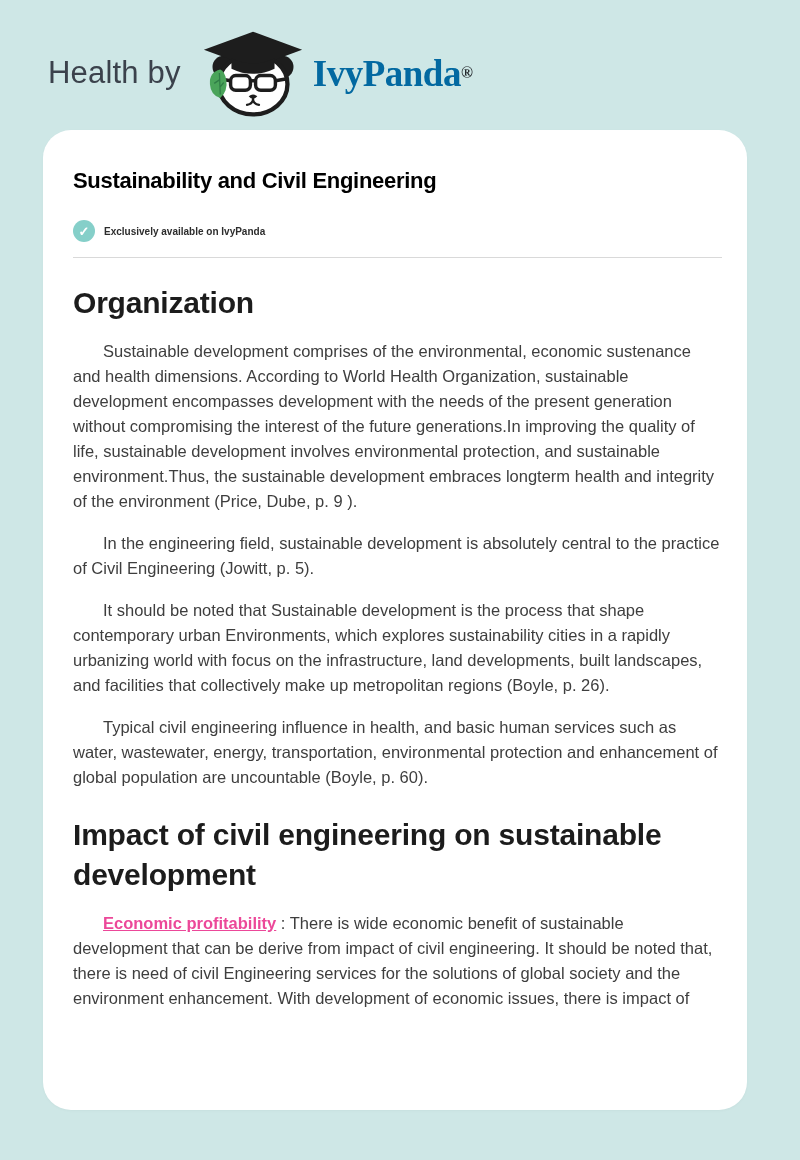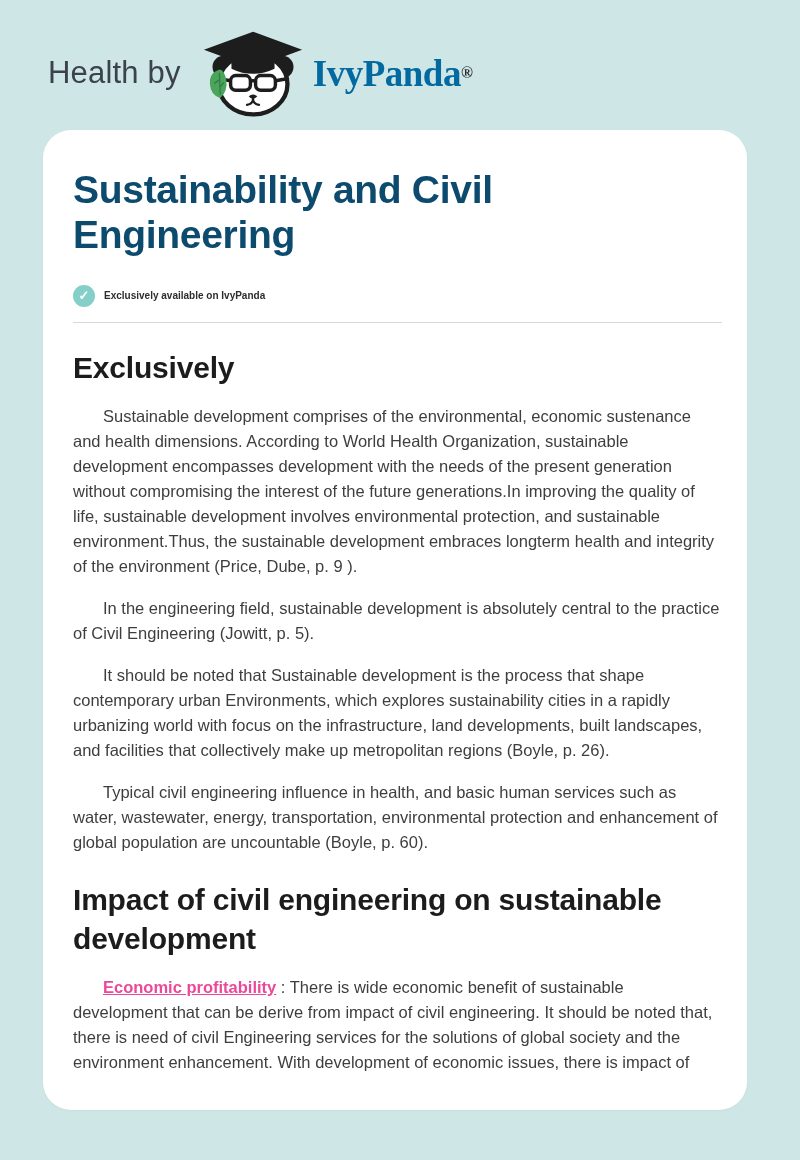--- a/index.html
+++ b/index.html
@@ -52,24 +52,24 @@
     position: absolute;
     left: 43px; top: 130px;
     width: 704px; height: 980px;
     background: #ffffff;
     border-radius: 28px;
     padding: 38px 25px 0 30px;
     overflow: hidden;
     box-shadow: 0 1px 3px rgba(0,0,0,0.03);
   }
   h1 {
-    font-size: 39px;
+    font-size: 22px;
     line-height: 1.15;
     margin: 0 0 27px 0;
-    color: #0c4a6e;
+    color: #000000;
     letter-spacing: -0.3px;
   }
   .availability {
     display: flex;
     align-items: center;
     margin: 0 0 15px 0;
   }
   .check-circle {
     width: 22px; height: 22px;
     border-radius: 50%;
@@ -149,21 +149,21 @@
 <main class="card">
   <h1>Sustainability and Civil Engineering</h1>
 
   <div class="availability">
     <span class="check-circle">✓</span>
     <span class="availability-text">Exclusively available on IvyPanda</span>
   </div>
 
   <hr class="divider">
 
-  <h2>Exclusively</h2>
+  <h2>Organization</h2>
 
   <p>Sustainable development comprises of the environmental, economic sustenance and health dimensions. According to World Health Organization, sustainable development encompasses development with the needs of the present generation without compromising the interest of the future generations.In improving the quality of life, sustainable development involves environmental protection, and sustainable environment.Thus, the sustainable development embraces longterm health and integrity of the environment (Price, Dube, p. 9 ).</p>
   <p>In the engineering field, sustainable development is absolutely central to the practice of Civil Engineering (Jowitt, p. 5).</p>
   <p>It should be noted that Sustainable development is the process that shape contemporary urban Environments, which explores sustainability cities in a rapidly urbanizing world with focus on the infrastructure, land developments, built landscapes, and facilities that collectively make up metropolitan regions (Boyle, p. 26).</p>
   <p>Typical civil engineering influence in health, and basic human services such as water, wastewater, energy, transportation, environmental protection and enhancement of global population are uncountable (Boyle, p. 60).</p>
 
   <h2>Impact of civil engineering on sustainable development</h2>
 
 
   <p><strong>Economic profitability</strong><span> : There is wide economic benefit of sustainable development that can be derive from impact of civil engineering. It should be noted that, there is need of civil Engineering services for the solutions of global society and the environment enhancement. With development of economic issues, there is impact of</span></p>

